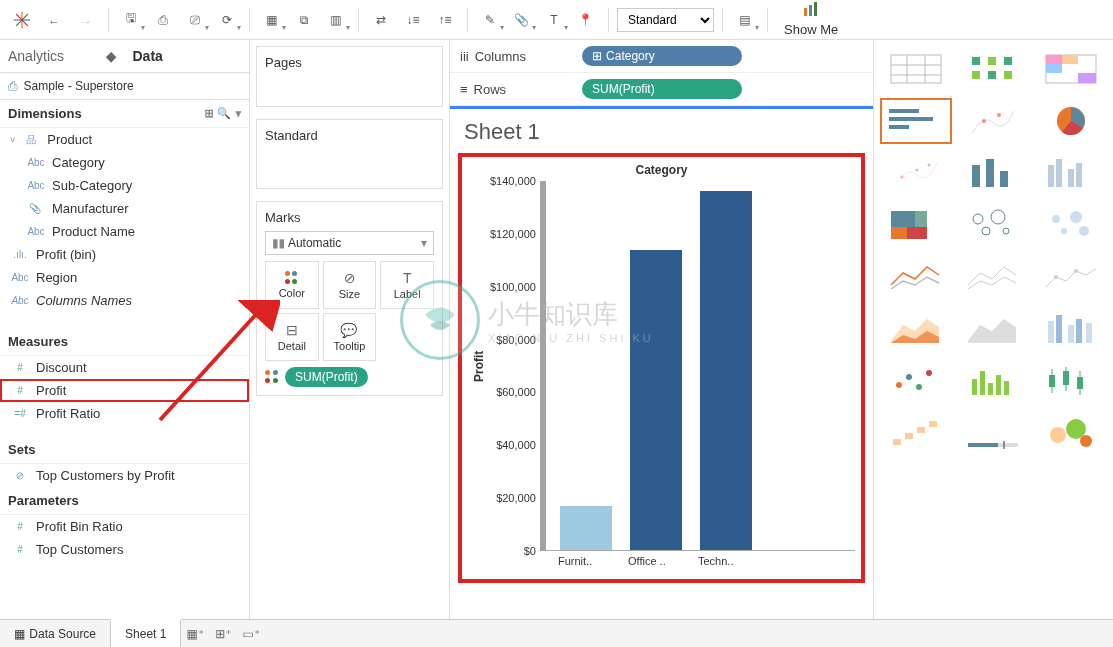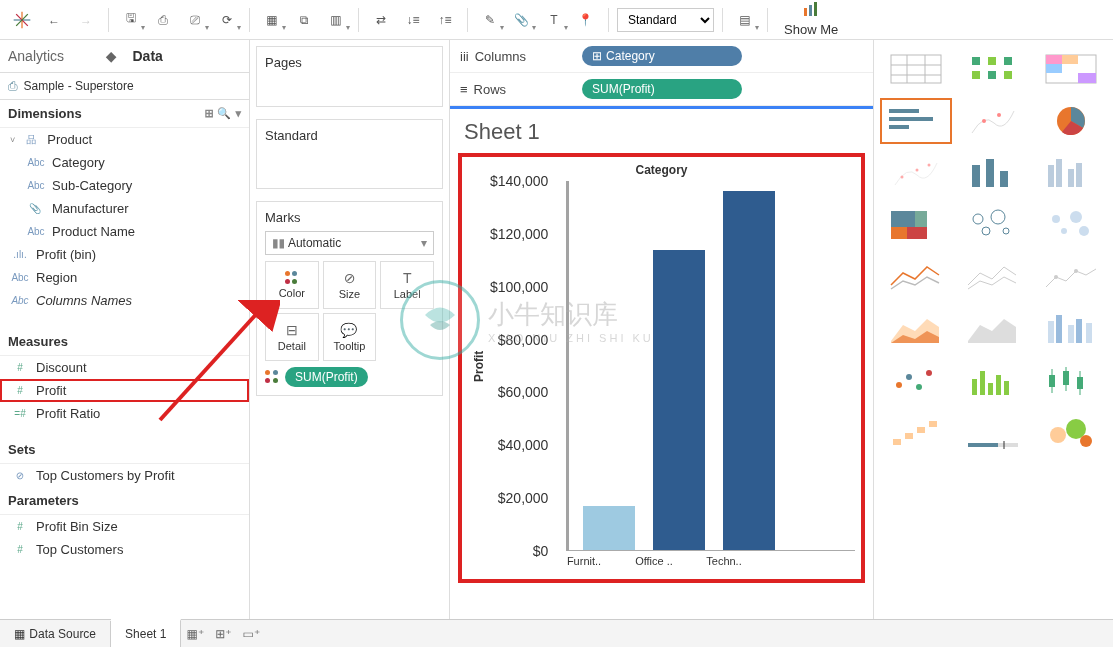--- a/index.html
+++ b/index.html
@@ -59,26 +59,26 @@
 .shelf { display: flex; align-items: center; padding: 6px 10px; gap: 12px; border-bottom: 1px solid #eee; }
 .shelf .label { width: 110px; display: flex; align-items: center; gap: 6px; font-size: 13px; color: #444; }
 .shelf .pill { min-width: 160px; }
 
 
 .ws-title { font-size: 22px; color: #555; padding: 10px 14px 4px; font-weight: 300; }
 .chart-wrap { border: 4px solid #d22; margin: 4px 8px; padding: 6px; height: 430px; position: relative; }
 .chart-axis-title-top { text-align: center; font-size: 12px; font-weight: bold; margin-bottom: 4px; }
 .chart-area { display: flex; height: 370px; }
 .y-axis-title { writing-mode: vertical-rl; transform: rotate(180deg); text-align: center; font-size: 12px; font-weight: bold; padding: 0 4px; }
-.y-ticks { display: flex; flex-direction: column; justify-content: space-between; align-items: flex-end; padding-right: 18px; font-size: 14px; border-right: 3px solid #a3a3a3; }
+.y-ticks { display: flex; flex-direction: column; justify-content: space-between; align-items: flex-end; padding-right: 4px; font-size: 11px; border-right: 6px solid #a3a3a3; }
 .y-ticks div { height: 0; line-height: 0; }
 .bars { flex: 1; display: flex; align-items: flex-end; gap: 18px; padding: 0 14px; border-bottom: 1px solid #aaa; }
 .bar { width: 52px; }
 .x-labels { display: flex; padding-left: 90px; gap: 18px; font-size: 11px; margin-top: 4px; }
-.x-labels div { width: 52px; text-align: center; white-space: nowrap; overflow: hidden; }
+.x-labels div { width: 52px; white-space: nowrap; overflow: hidden; }
 
 
 .showme-grid { display: grid; grid-template-columns: repeat(3, 1fr); gap: 6px; }
 .sm-cell { height: 46px; border: 1px solid transparent; display: flex; align-items: center; justify-content: center; cursor: pointer; position: relative; }
 .sm-cell.selected { border: 2px solid #e8762d; }
 .sm-thumb { width: 58px; height: 36px; }
 
 
 .bottom-tabs { position: absolute; bottom: 0; left: 0; right: 0; height: 28px; border-top: 1px solid #ccc; display: flex; align-items: center; background: #f4f4f4; }
 .bottom-tabs .btab { padding: 6px 14px; font-size: 12px; border-right: 1px solid #ccc; cursor: pointer; display: flex; align-items: center; gap: 4px; }
@@ -225,21 +225,21 @@
           <span class="icon">⊘</span>
           <span>Top Customers by Profit</span>
         </div>
       </div>
     <div class="section-head">
         <span>Parameters</span>
       </div>
     <div class="field-list" id="params">
         <div class="field">
           <span class="icon measure">#</span>
-          <span>Profit Bin Size</span>
+          <span>Profit Bin Ratio</span>
         </div>
         <div class="field">
           <span class="icon measure">#</span>
           <span>Top Customers</span>
         </div>
       </div>
   </div>
 
   <div class="mid-panel">
     <div class="card" style="height:61px">

